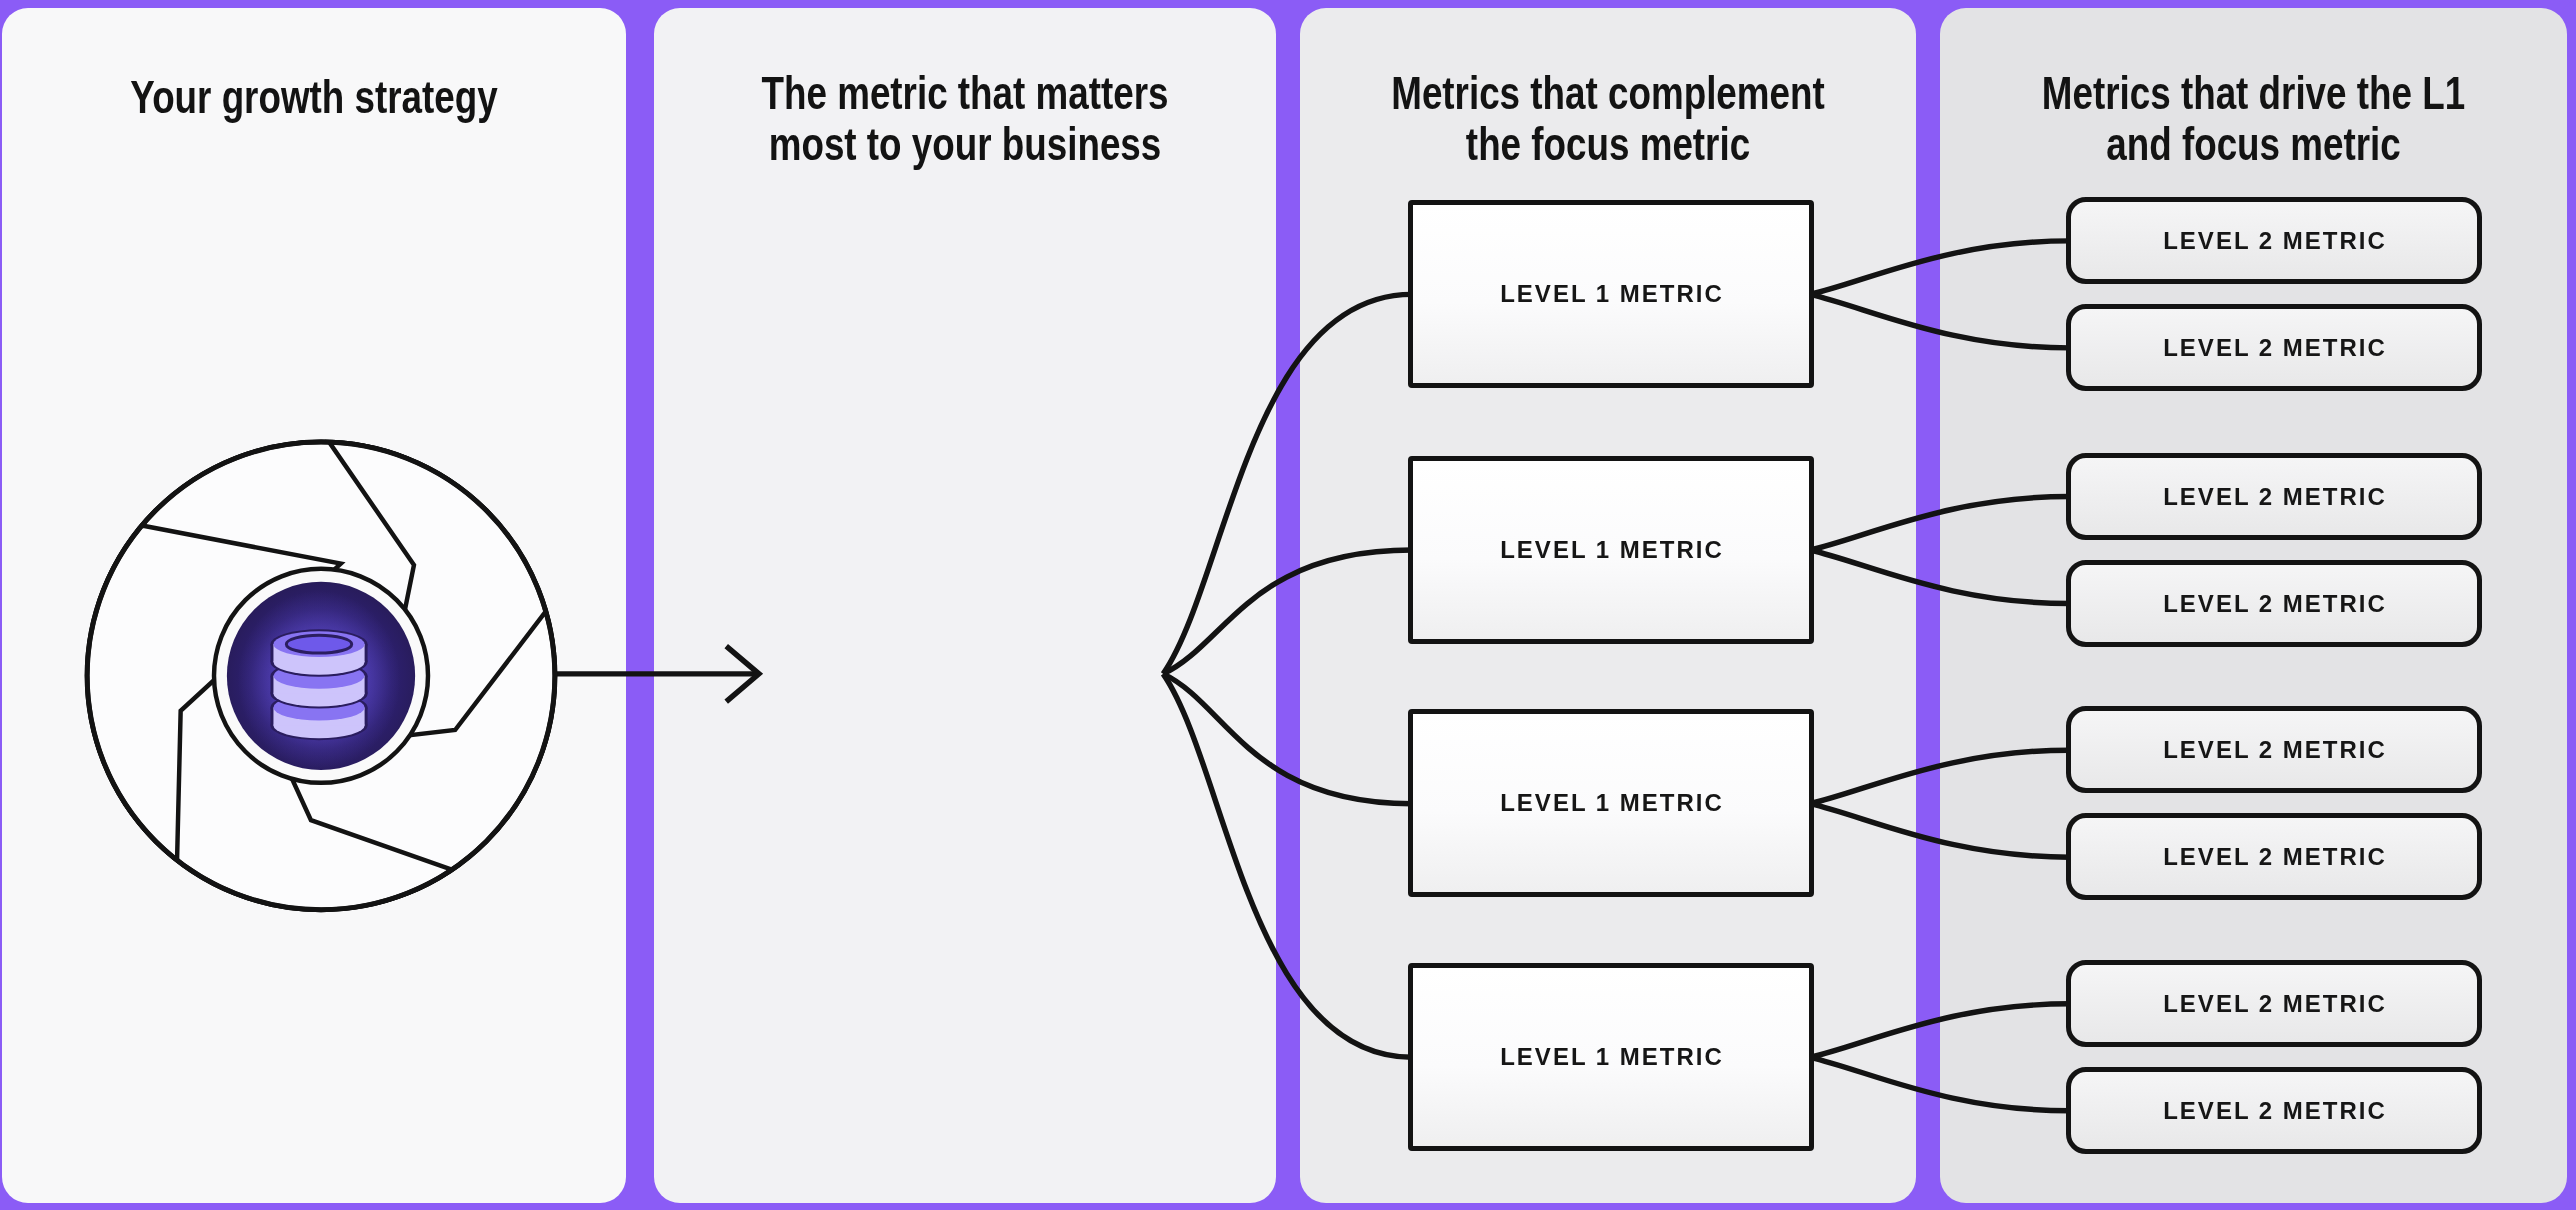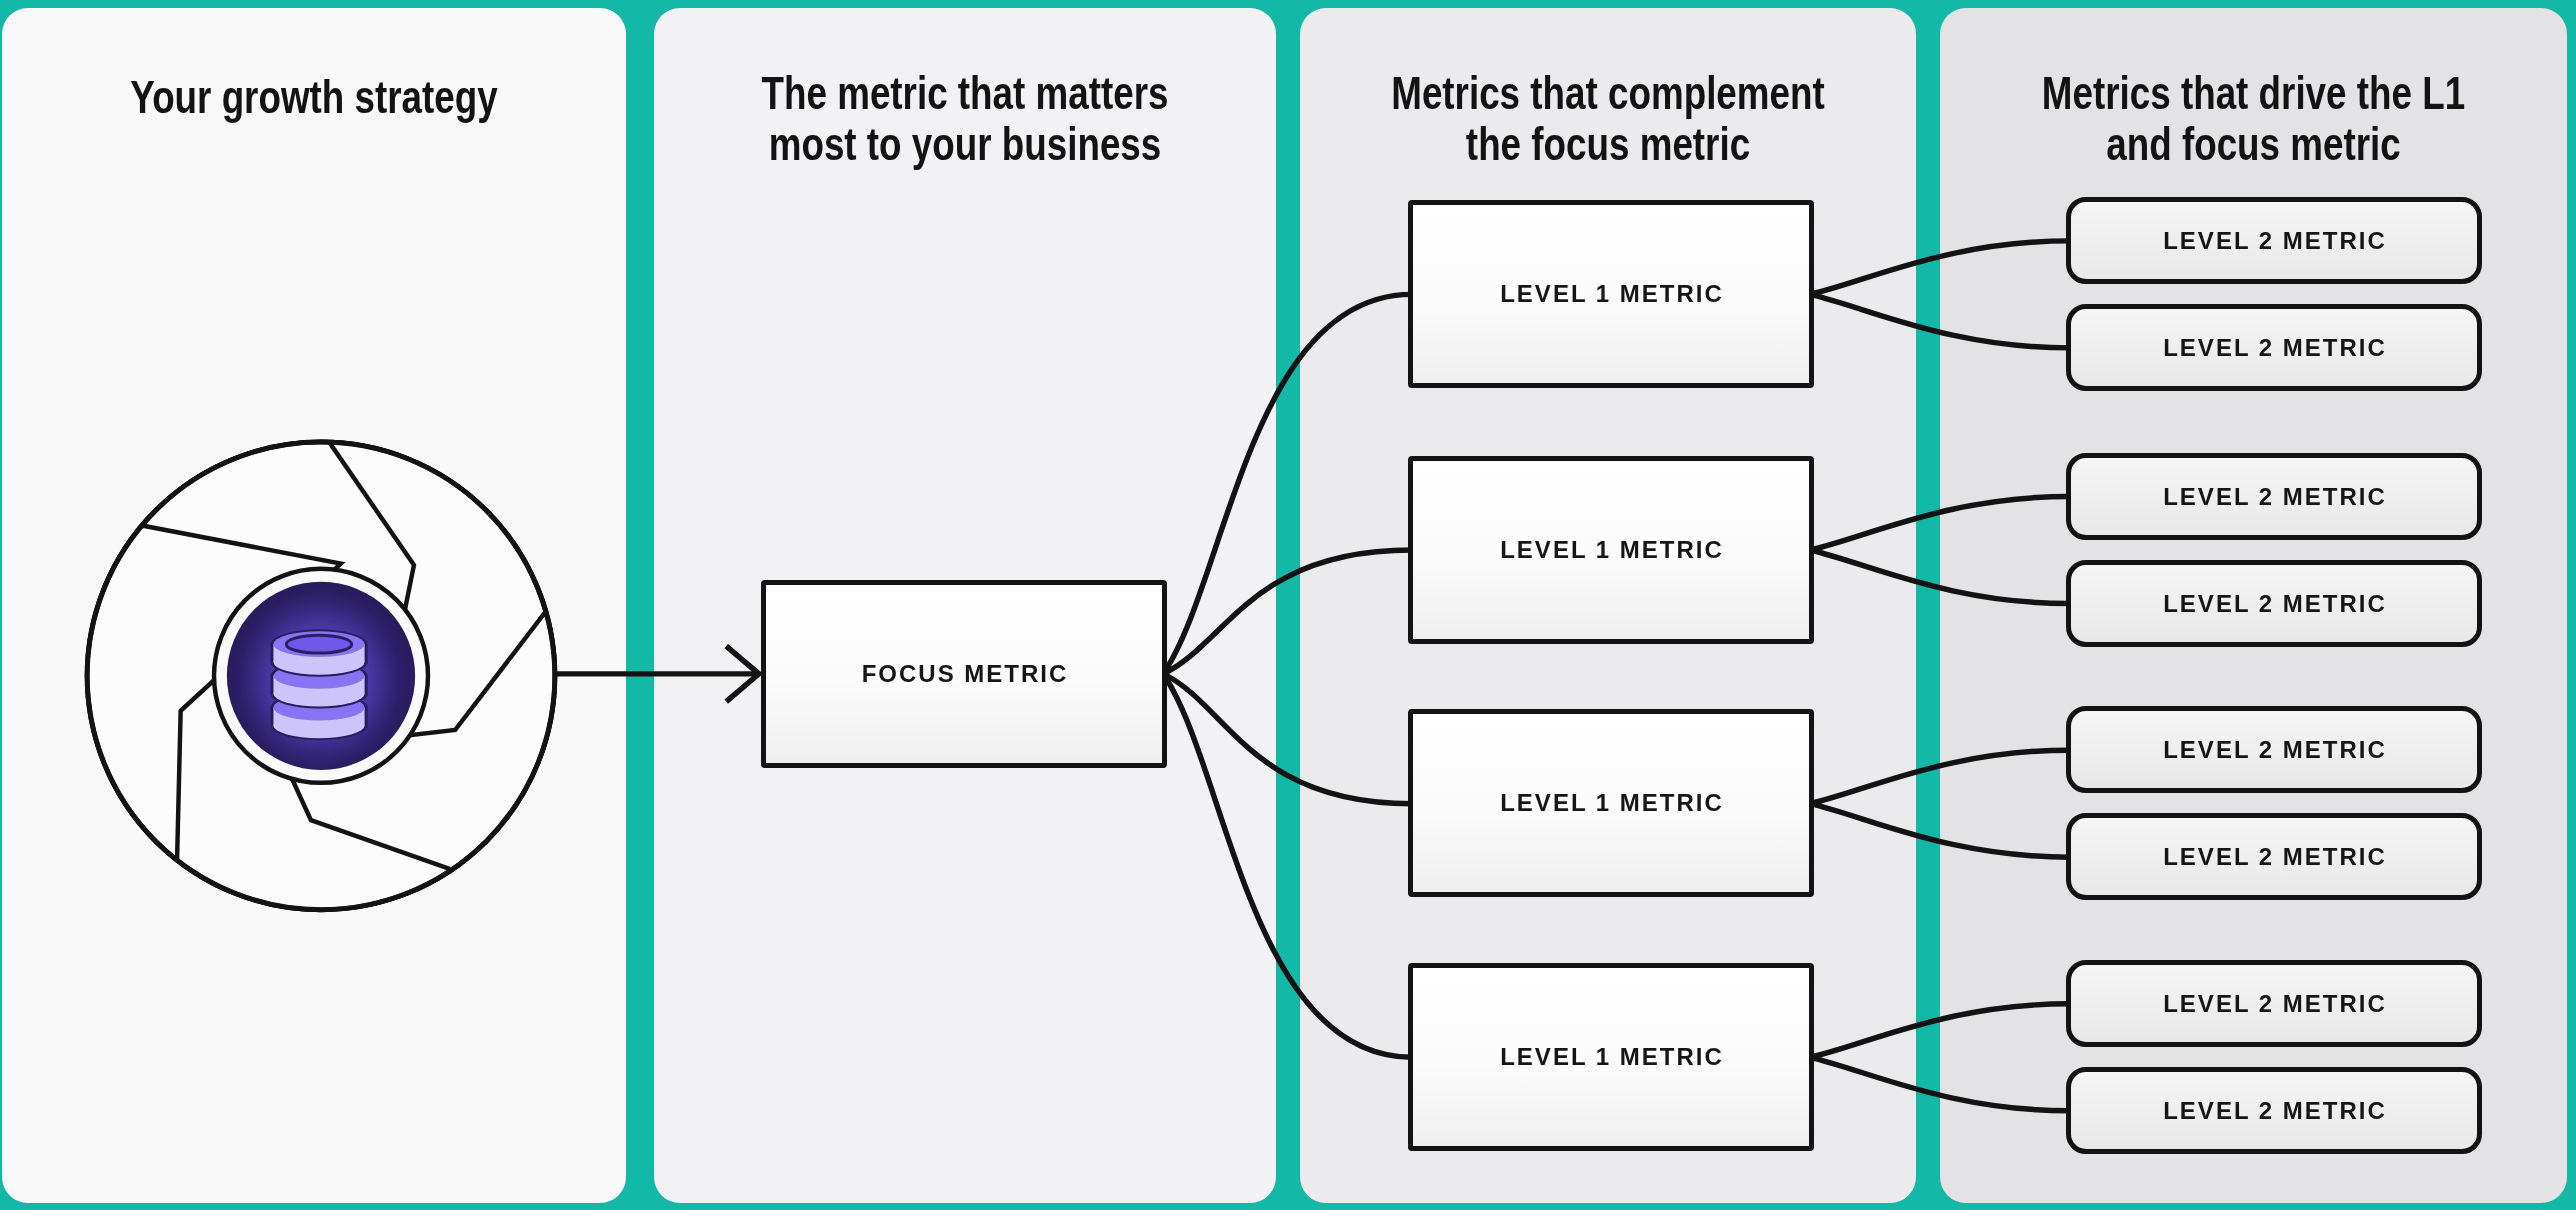--- a/index.html
+++ b/index.html
@@ -1,16 +1,16 @@
 <!DOCTYPE html>
 <html><head>
 <meta charset="utf-8">
 <style>
   html,body{margin:0;padding:0;background:#4c646e;}
-  .stage{position:relative;width:2576px;height:1211px;background:#14b8a6;overflow:hidden;
+  .stage{position:relative;width:2576px;height:1211px;background:#8b5cf6;overflow:hidden;
          font-family:"Liberation Sans","DejaVu Sans",sans-serif;}
   .panel{position:absolute;top:8px;height:1195px;border-radius:26px;}
   #panel-1{left:2px;width:624px;background:#f8f8f9;}
   #panel-2{left:654px;width:622px;background:#f2f2f4;}
   #panel-3{left:1300px;width:616px;background:#ebebed;}
   #panel-4{left:1940px;width:627px;background:#e3e3e5;}
   .col-title{position:absolute;top:68px;z-index:10;text-align:center;color:#131313;
              font-weight:700;font-size:46px;line-height:51px;letter-spacing:0;
              transform:scaleX(0.8);}
   #title-1{left:2px;width:624px;top:72px;}
@@ -141,21 +141,20 @@
   </div>
   <div class="col-title" id="title-3">
     <span style="display:block">Metrics that complement</span>
     <span style="display:block">the focus metric</span>
   </div>
   <div class="col-title" id="title-4">
     <span style="display:block">Metrics that drive the L1</span>
     <span style="display:block">and focus metric</span>
   </div>
 
-  <div class="node node-big" id="focus-node">FOCUS METRIC</div>
 
   <div class="node node-big" id="l1-0">LEVEL 1 METRIC</div>
   <div class="node node-big" id="l1-1">LEVEL 1 METRIC</div>
   <div class="node node-big" id="l1-2">LEVEL 1 METRIC</div>
   <div class="node node-big" id="l1-3">LEVEL 1 METRIC</div>
 
   <div class="node node-small" id="l2-0">LEVEL 2 METRIC</div>
   <div class="node node-small" id="l2-1">LEVEL 2 METRIC</div>
   <div class="node node-small" id="l2-2">LEVEL 2 METRIC</div>
   <div class="node node-small" id="l2-3">LEVEL 2 METRIC</div>

